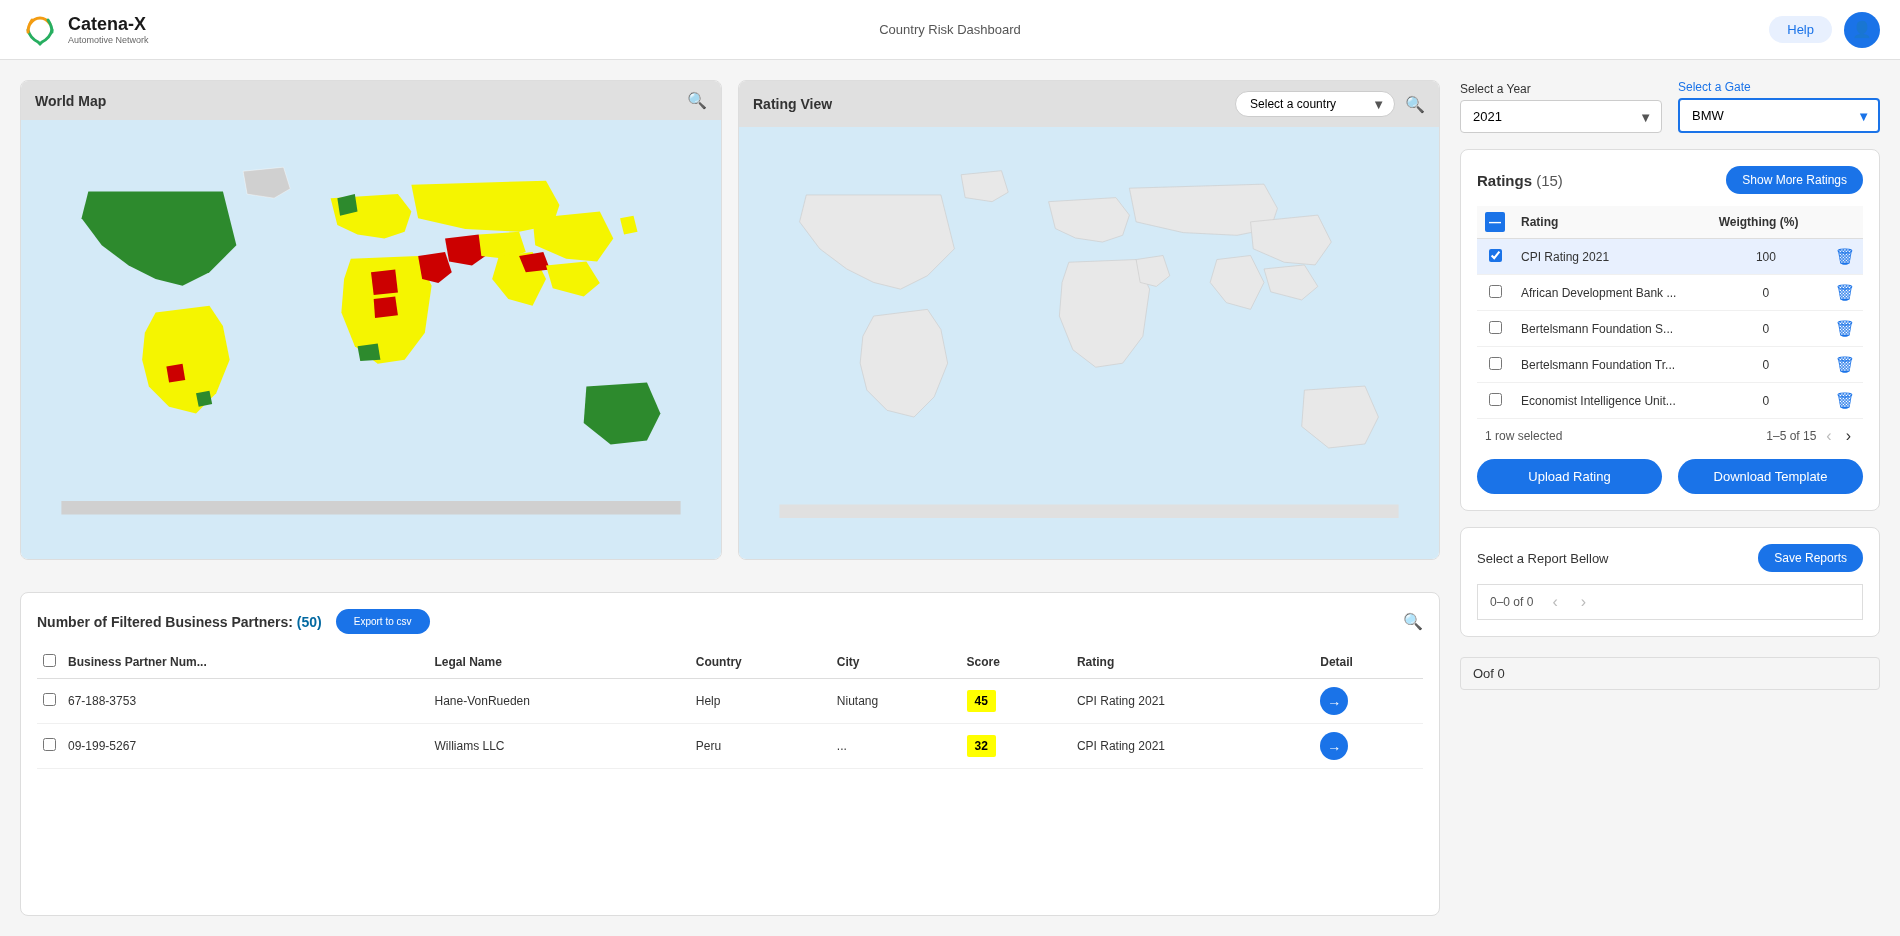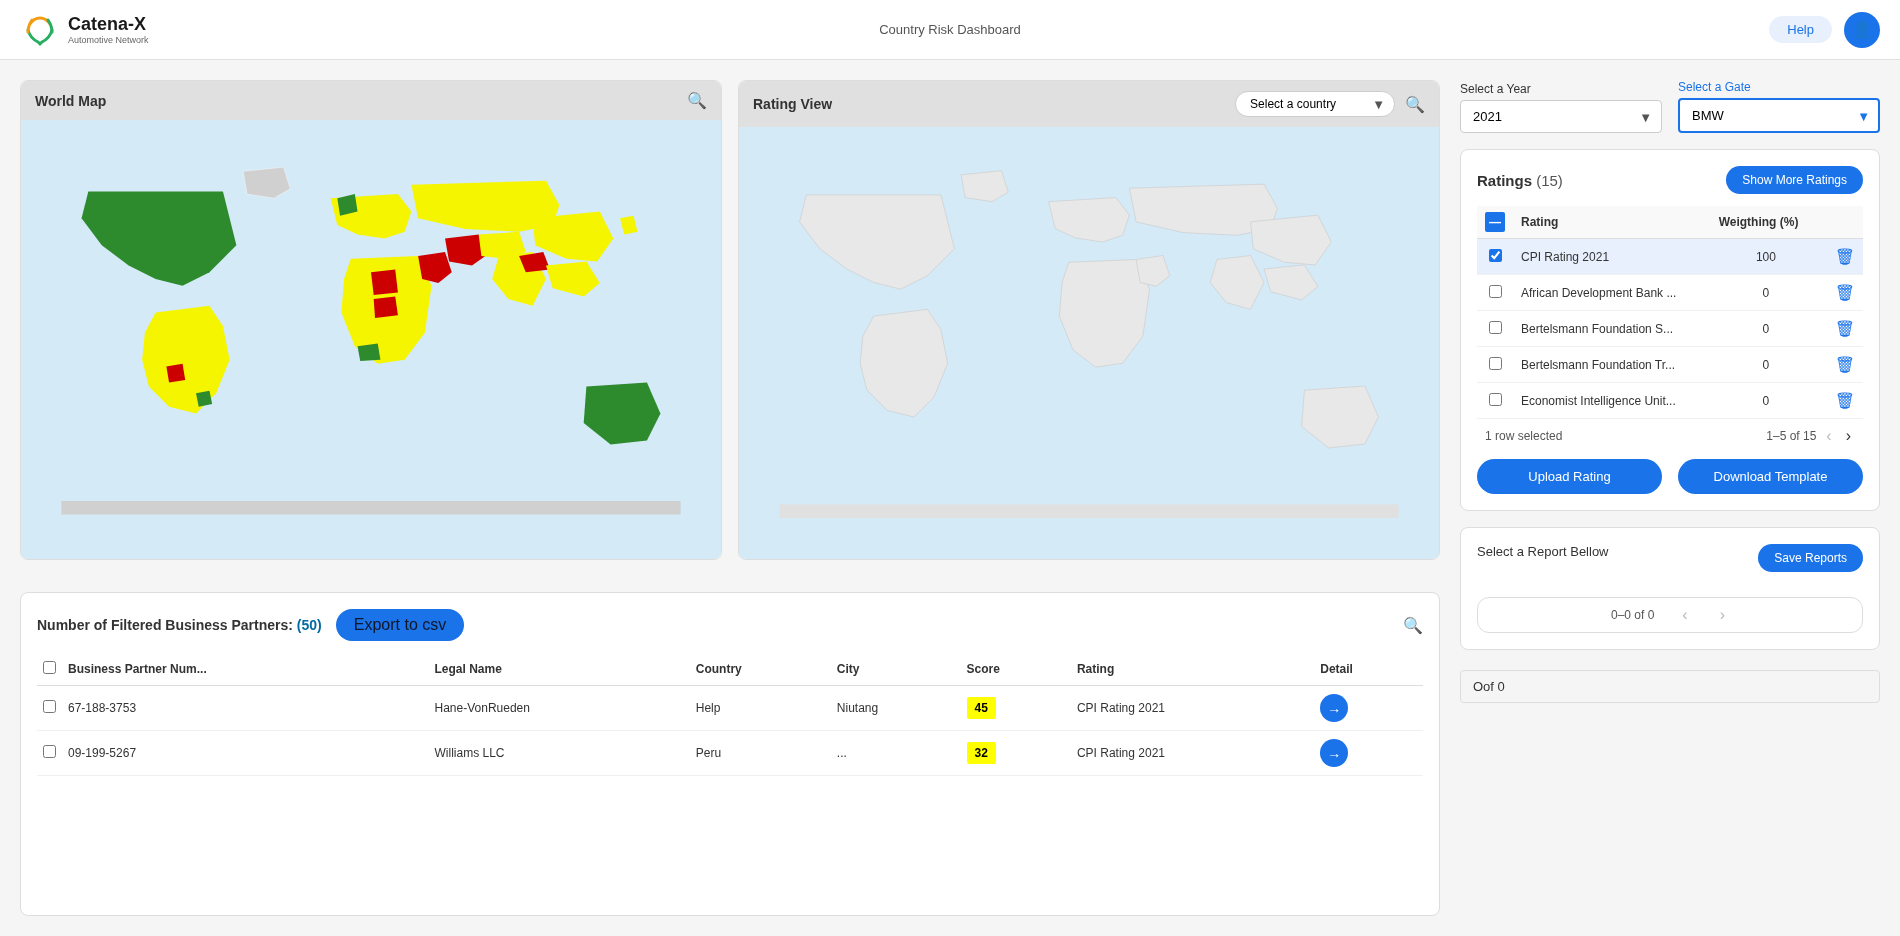--- a/index.html
+++ b/index.html
@@ -183,25 +183,25 @@
     }
     .filtered-title {
       font-size: 14px;
       font-weight: bold;
     }
     .filtered-count {
       color: #0369a1;
     }
     .export-btn {
       background: #1a73e8;
-      color: #0f172a;
+      color: #ffffff;
       border: none;
       border-radius: 20px;
       padding: 7px 18px;
-      font-size: 16px;
+      font-size: 10px;
       cursor: pointer;
     }
     .search-icon-small {
       color: #666;
       font-size: 16px;
       cursor: pointer;
     }
 
     
     .data-table {
@@ -395,46 +395,46 @@
 
     
     .report-card {
       background: #fff;
       border-radius: 8px;
       border: 1px solid #ddd;
       padding: 16px;
     }
     .report-header {
       display: flex;
-      align-items: flex-start;
+      align-items: center;
       justify-content: space-between;
-      margin-bottom: 25px;
+      margin-bottom: 12px;
     }
     .report-label {
       font-size: 13px;
       color: #333;
     }
     .save-reports-btn {
       background: #1a73e8;
       color: #fff;
       border: none;
       border-radius: 20px;
       padding: 7px 16px;
       font-size: 12px;
       cursor: pointer;
     }
     .report-pagination {
       display: flex;
       align-items: center;
-      justify-content: center;
-      gap: 24px;
+      justify-content: flex-start;
+      gap: 15px;
       font-size: 12px;
       color: #555;
       border: 1px solid #ddd;
-      border-radius: 12px;
+      border-radius: 0;
       padding: 8px 12px;
     }
 
     
     .oof-bar {
       background: #f5f5f5;
       border: 1px solid #ddd;
       border-radius: 4px;
       padding: 8px 12px;
       font-size: 13px;

